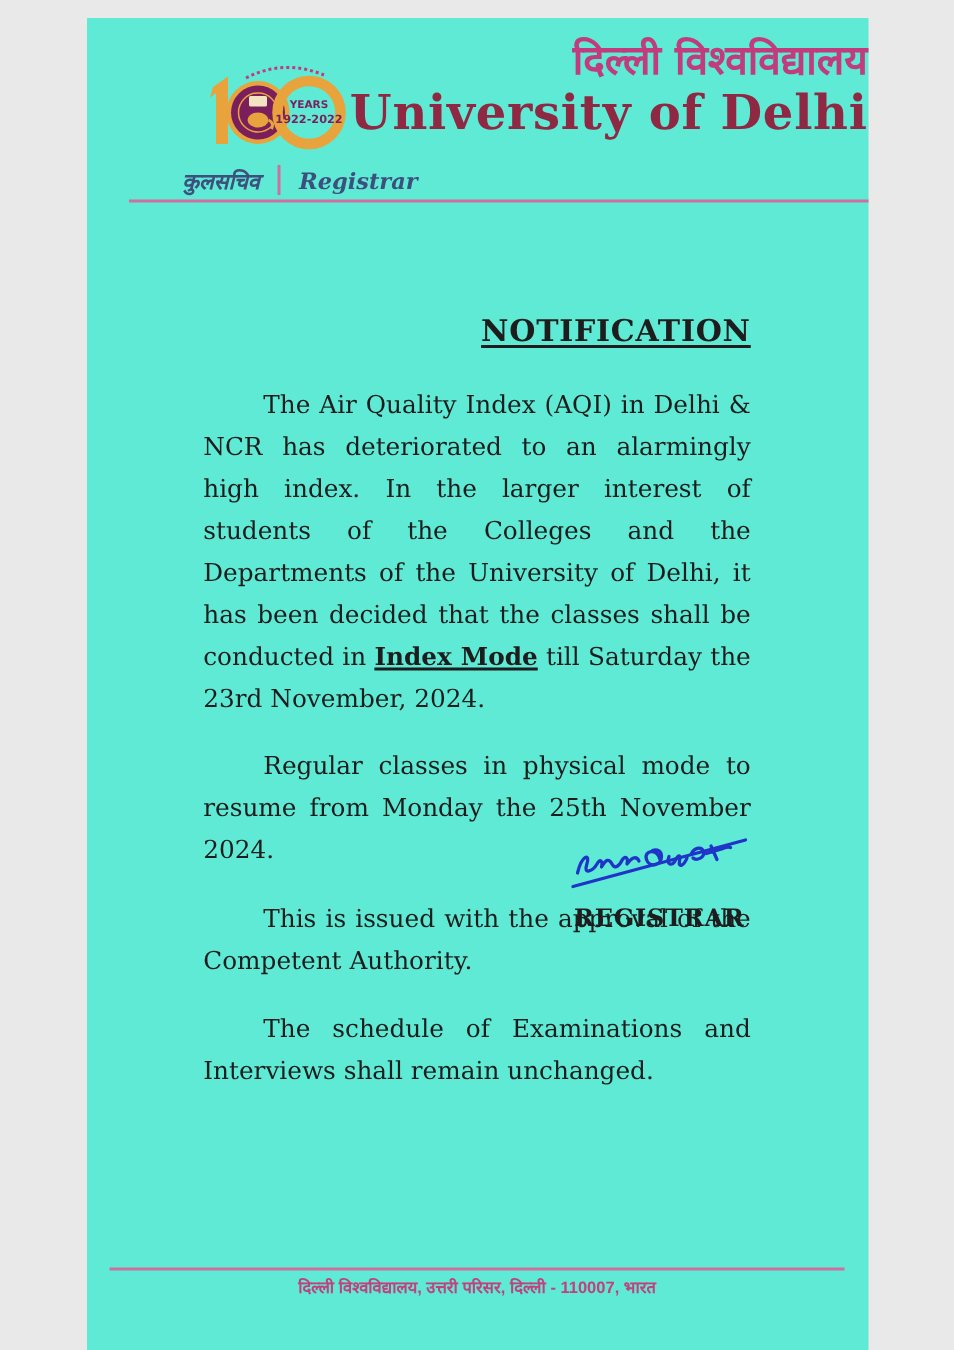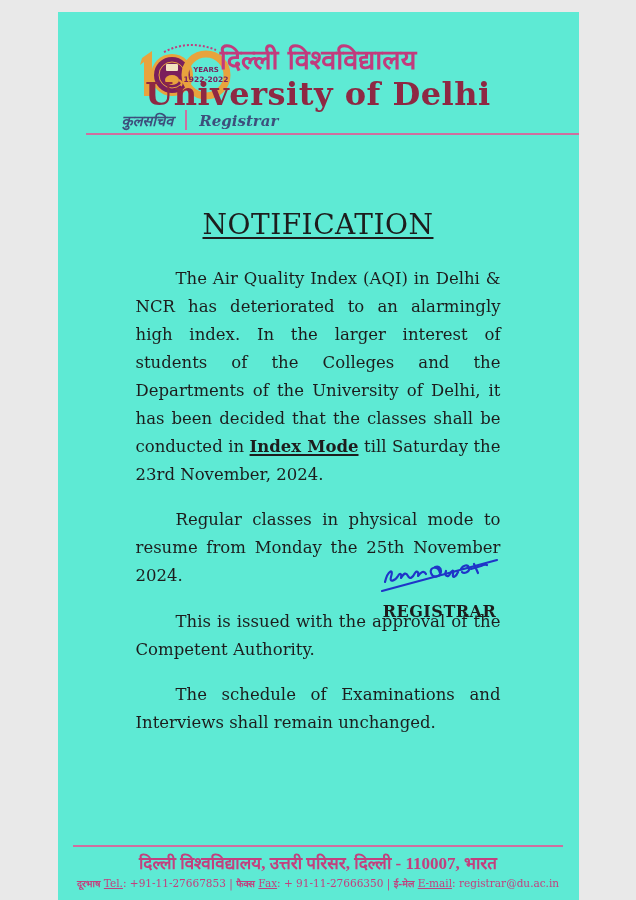--- a/index.html
+++ b/index.html
@@ -4,21 +4,21 @@
 <style>
   html,body { margin:0; padding:0; background:#e9e9e9; }
   .page {
     position:relative; width:521px; height:900px; margin:12px auto;
     background:#5eead4; font-family:"DejaVu Serif","Liberation Serif",serif;
     color:#1d1d1d; overflow:hidden;
   }
 
   
   .logo-centenary { position:absolute; left:76px; top:26px; width:100px; height:66px; }
-  .title-block { position:absolute; left:0; right:0; top:34px; text-align:center; }
+  .title-block { position:absolute; left:0; right:0; top:15px; text-align:right; }
   .hindi-title {
     font-family:"DejaVu Sans","Liberation Sans",sans-serif;
     font-size:27px; font-weight:bold; color:#c23b7d; line-height:1.05;
   }
   .english-title {
     font-size:32px; font-weight:bold; color:#8e2843; margin-top:1px;
     letter-spacing:0.5px;
   }
   .logo-g20 { position:absolute; left:458px; top:30px; width:88px; height:62px; }
 
@@ -37,43 +37,43 @@
   
   .ref-block {
     position:absolute; right:76px; top:131px; text-align:right;
     font-size:15px; line-height:1.25; color:#1d1d1d;
   }
   .ref-block sup { font-size:10px; }
 
   
   .body-main { position:absolute; left:78px; right:78px; top:196px; }
   .notice-title {
-    text-align:center; font-size:28px; font-weight:normal; margin:0 0 24px 0;
+    text-align:right; font-size:20px; font-weight:bold; margin:0 0 24px 0;
     letter-spacing:0.5px;
     text-decoration:underline; text-decoration-thickness:2px; text-underline-offset:3px;
   }
   .para {
     font-size:16.5px; line-height:1.7; text-align:justify; text-indent:40px;
     margin:0 0 17px 0;
   }
   .hl { font-weight:bold; text-decoration:underline; text-decoration-thickness:2px; text-underline-offset:2px; }
 
   
   .sign-block { position:absolute; right:74px; top:534px; width:130px; text-align:center; }
   .sign-block svg { display:block; margin:0 auto 6px auto; }
   .signer {
     font-size:16px; font-weight:bold; letter-spacing:0.5px; color:#1d1d1d;
   }
 
   
   .footer { position:absolute; left:0; right:0; top:833px; text-align:center; }
   .footer-rule { width:490px; height:2px; background:#cf6f9f; margin:0 auto 5px auto; }
   .f1 {
-    font-family:Liberation Serif, serif;
-    font-size:17px; font-weight:bold; color:#c2407e; line-height:1.4;
+    font-family:Liberation Sans, sans-serif;
+    font-size:11px; font-weight:bold; color:#c2407e; line-height:1.4;
   }
   .f2 { font-size:12.5px; color:#c2407e; line-height:1.4; }
   .f3 { font-size:10.5px; color:#c2407e; line-height:1.5; }
   .f3 .hi { font-family:"DejaVu Sans","Liberation Sans",sans-serif; font-weight:bold; font-size:9.5px; }
   .f3 .u { text-decoration:underline; }
   .f3 a { color:#c2407e; text-decoration:none; }
 </style>
 </head>
 <body>
 
@@ -133,25 +133,15 @@
         <path d="M65,27 C63,19 54,21 56,27 C58,33 66,31 66,25 C66,21 63,20 60,21 M71,25 C69,30 73,32 75,28 C77,24 79,23 78,28 C77,33 81,31 83,26 M86,23 C88,19 93,18 94,22 C95,26 89,28 87,26 M99,18 L103,27 M96,23 L106,20 Q110,18 112,19"></path>
         <path d="M7,45 L122,14"></path>
       </g>
     </svg>
     <div class="signer">REGISTRAR</div>
   </div>
 
   <footer class="footer">
     <div class="footer-rule"></div>
     <div class="f1">दिल्ली विश्वविद्यालय, उत्तरी परिसर, दिल्ली - 110007, भारत</div>
-    <div class="f3">
-      <span class="hi">दूरभाष</span>
-      <span class="u">Tel.</span><span>: +91-11-27667853</span>
-      <span>|</span>
-      <span class="hi">फैक्स</span>
-      <span class="u">Fax</span><span>: + 91-11-27666350</span>
-      <span>|</span>
-      <span class="hi">ई-मेल</span>
-      <a href="#" class="u">E-mail</a><a href="#">: registrar@du.ac.in</a>
-    </div>
   </footer>
 
 </div>
 
 </body></html>

